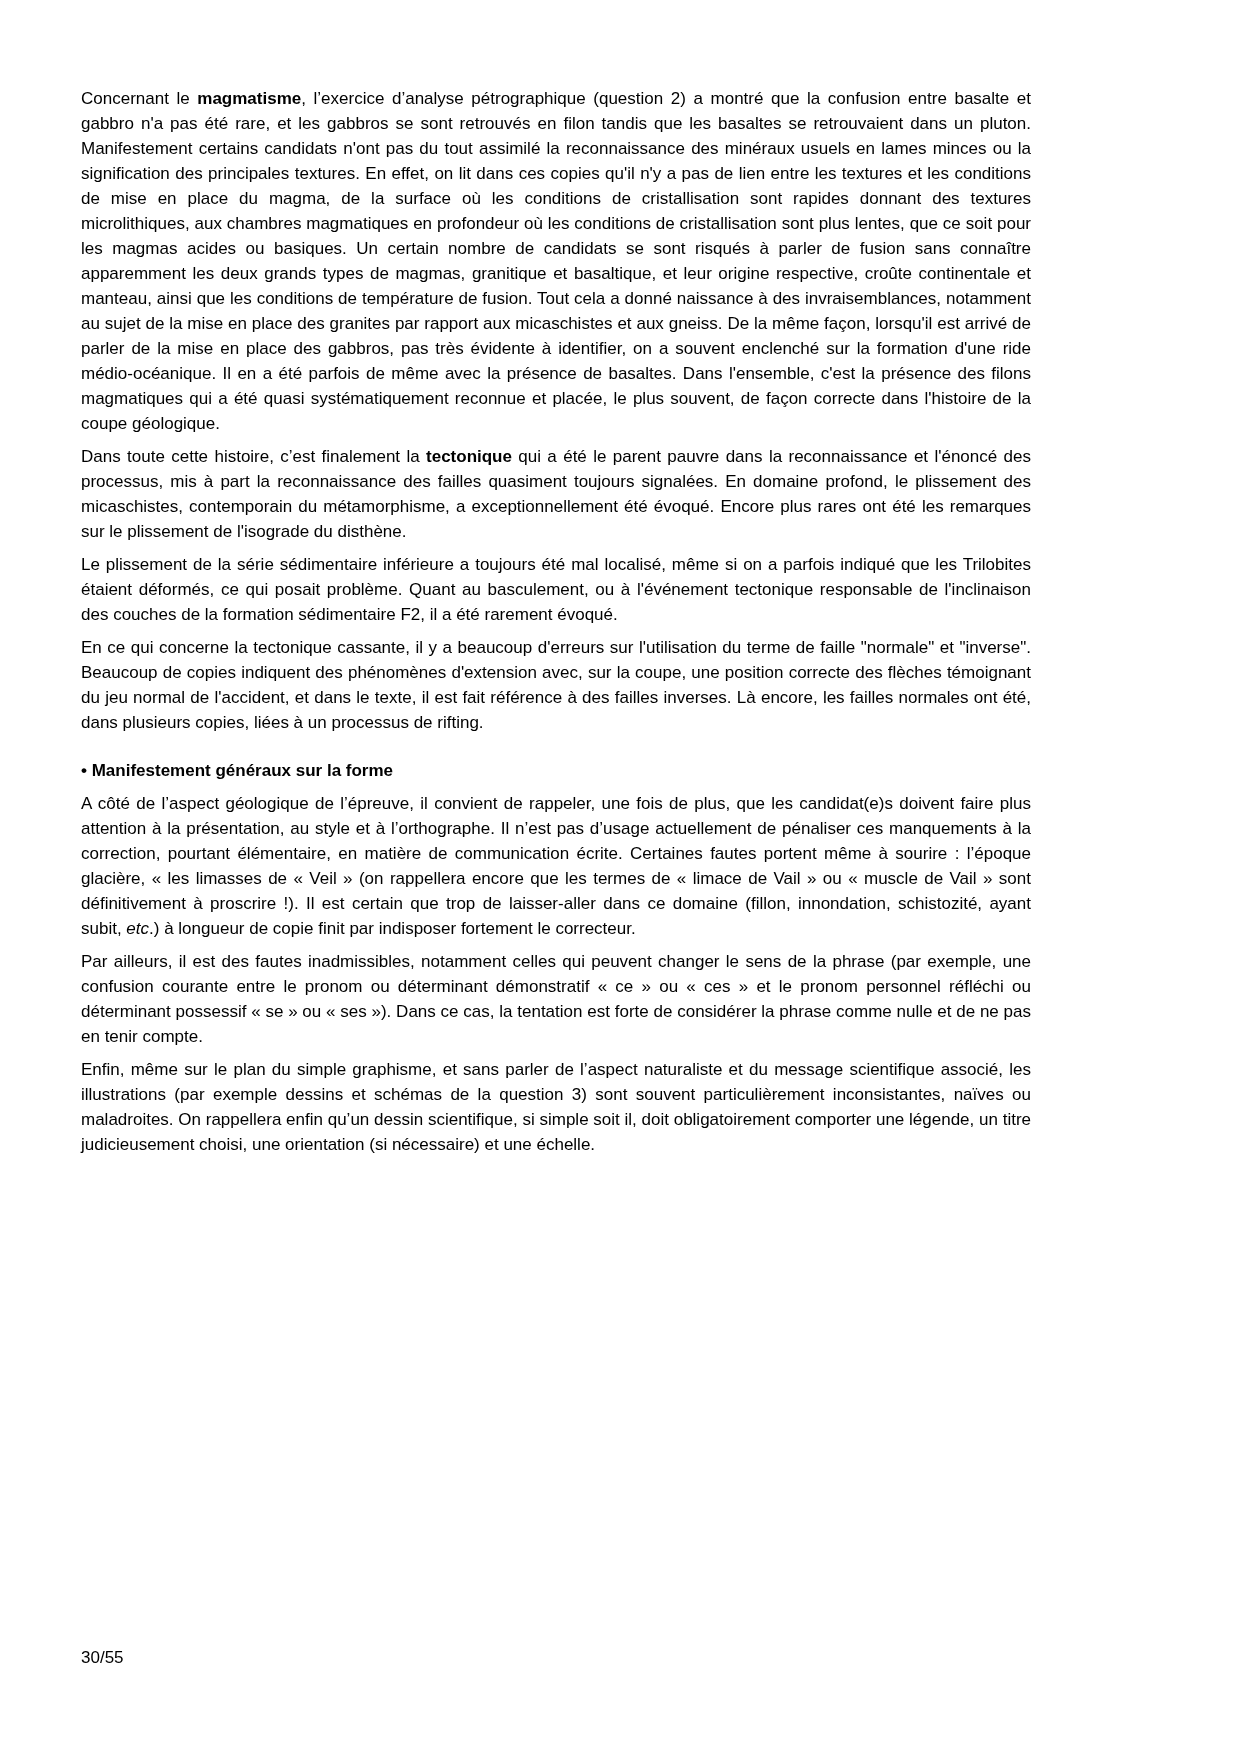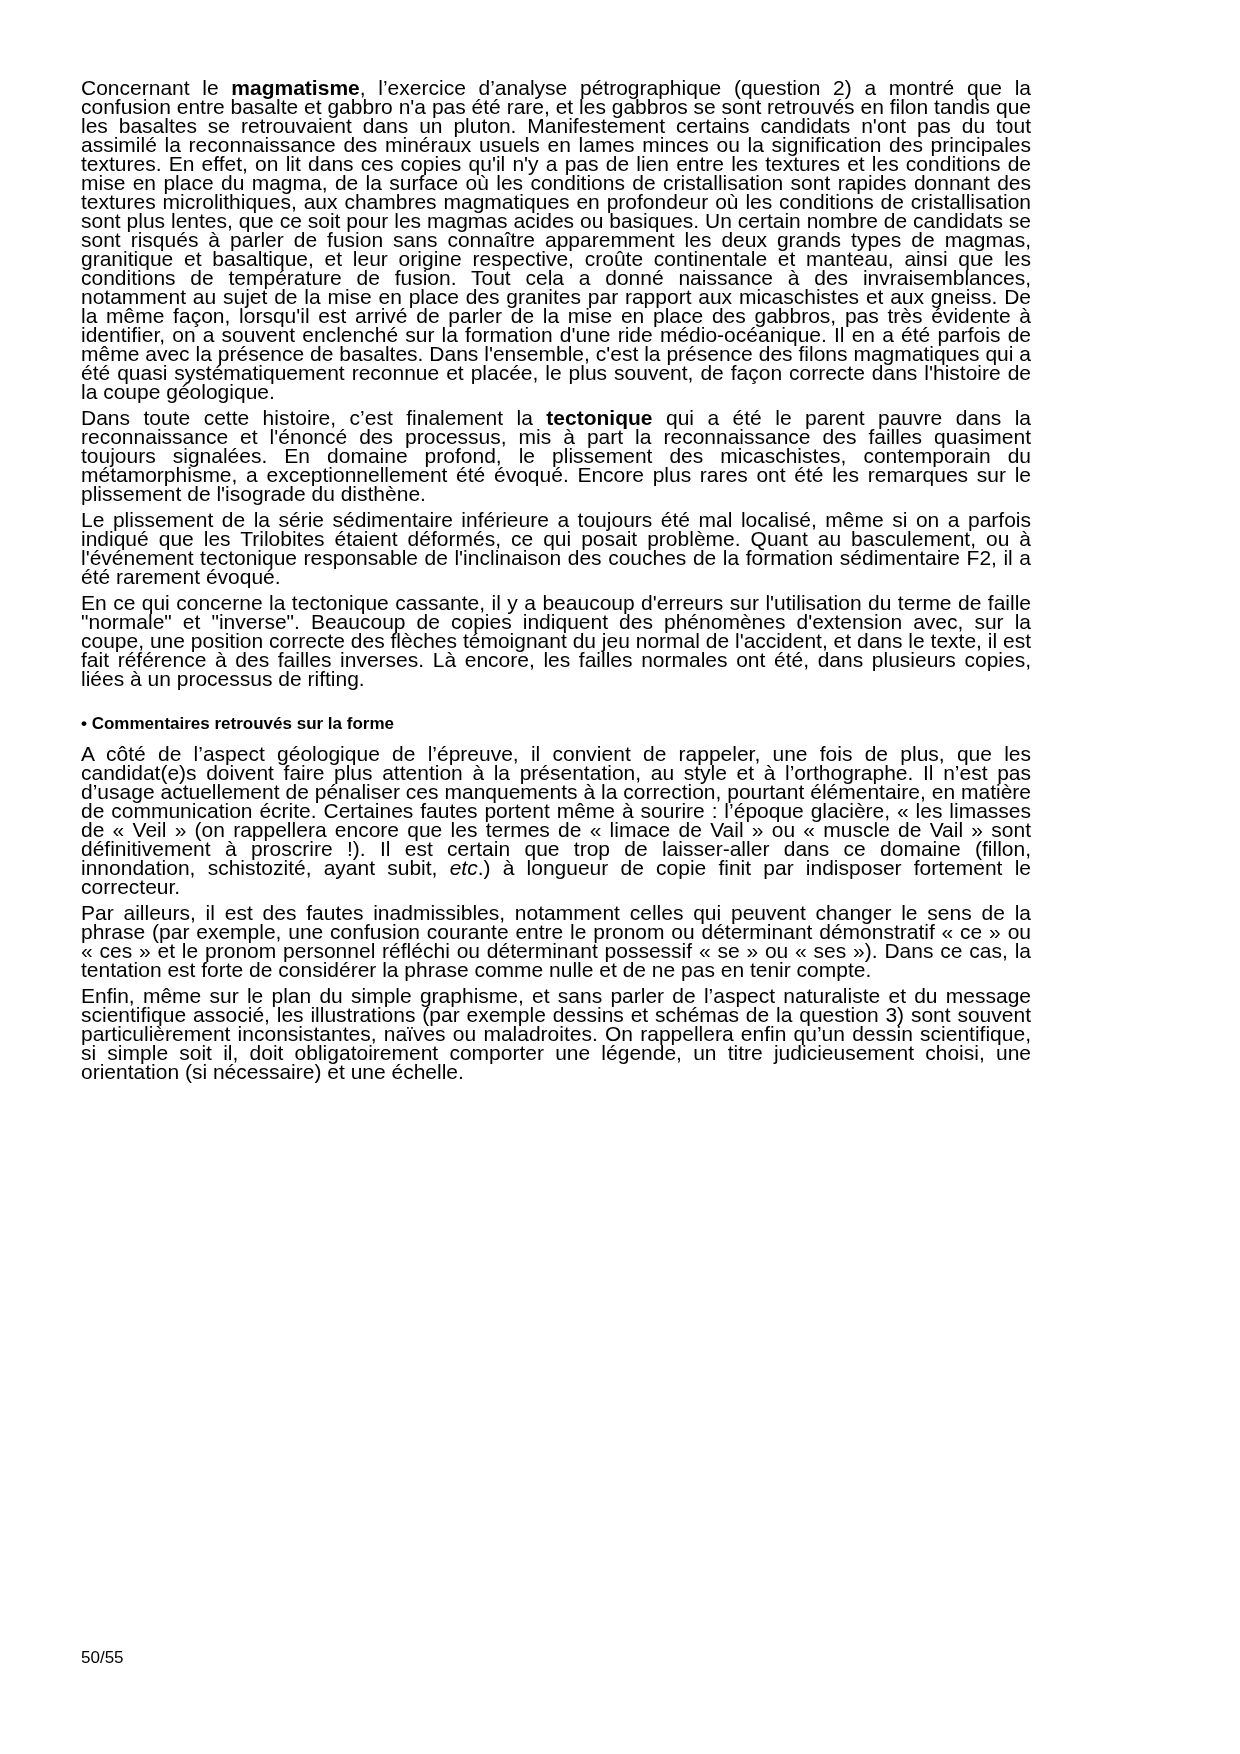--- a/index.html
+++ b/index.html
@@ -16,23 +16,23 @@
     font-family: "Liberation Sans", sans-serif;
     overflow: hidden;
   }
   .content {
     position: absolute;
     left: 81px;
     top: 78px;
     width: 950px;
   }
   .doc-paragraph {
-    margin: 0 0 7px 0;
-    font-size: 21px;
-    line-height: 19px;
+    margin: 8px 0 7px 0;
+    font-size: 17px;
+    line-height: 25px;
     text-align: justify;
     text-justify: inter-word;
   }
   .doc-paragraph strong { font-weight: bold; }
   .doc-paragraph em { }
   .doc-heading {
     margin: 24px 0 8px 0;
     font-size: 17px;
     line-height: 23.6px;
     font-weight: bold;
@@ -48,19 +48,19 @@
 </style>
 </head>
 <body>
 
 <div class="page">
   <div class="content">
       <p class="doc-paragraph"><span>Concernant le </span><strong>magmatisme</strong><span>, l’exercice d’analyse pétrographique (question 2) a montré que la confusion entre basalte et gabbro n'a pas été rare, et les gabbros se sont retrouvés en filon tandis que les basaltes se retrouvaient dans un pluton. Manifestement certains candidats n'ont pas du tout assimilé la reconnaissance des minéraux usuels en lames minces ou la signification des principales textures. En effet, on lit dans ces copies qu'il n'y a pas de lien entre les textures et les conditions de mise en place du magma, de la surface où les conditions de cristallisation sont rapides donnant des textures microlithiques, aux chambres magmatiques en profondeur où les conditions de cristallisation sont plus lentes, que ce soit pour les magmas acides ou basiques. Un certain nombre de candidats se sont risqués à parler de fusion sans connaître apparemment les deux grands types de magmas, granitique et basaltique, et leur origine respective, croûte continentale et manteau, ainsi que les conditions de température de fusion. Tout cela a donné naissance à des invraisemblances, notamment au sujet de la mise en place des granites par rapport aux micaschistes et aux gneiss. De la même façon, lorsqu'il est arrivé de parler de la mise en place des gabbros, pas très évidente à identifier, on a souvent enclenché sur la formation d'une ride médio-océanique. Il en a été parfois de même avec la présence de basaltes. Dans l'ensemble, c'est la présence des filons magmatiques qui a été quasi systématiquement reconnue et placée, le plus souvent, de façon correcte dans l'histoire de la coupe géologique.</span></p>
       <p class="doc-paragraph"><span>Dans toute cette histoire, c’est finalement la </span><strong>tectonique</strong><span> qui a été le parent pauvre dans la reconnaissance et l'énoncé des processus, mis à part la reconnaissance des failles quasiment toujours signalées. En domaine profond, le plissement des micaschistes, contemporain du métamorphisme, a exceptionnellement été évoqué. Encore plus rares ont été les remarques sur le plissement de l'isograde du disthène.</span></p>
       <p class="doc-paragraph"><span>Le plissement de la série sédimentaire inférieure a toujours été mal localisé, même si on a parfois indiqué que les Trilobites étaient déformés, ce qui posait problème. Quant au basculement, ou à l'événement tectonique responsable de l'inclinaison des couches de la formation sédimentaire F2, il a été rarement évoqué.</span></p>
       <p class="doc-paragraph"><span>En ce qui concerne la tectonique cassante, il y a beaucoup d'erreurs sur l'utilisation du terme de faille "normale" et "inverse". Beaucoup de copies indiquent des phénomènes d'extension avec, sur la coupe, une position correcte des flèches témoignant du jeu normal de l'accident, et dans le texte, il est fait référence à des failles inverses. Là encore, les failles normales ont été, dans plusieurs copies, liées à un processus de rifting.</span></p>
-      <h2 class="doc-heading"><strong>• Commentaires retrouvés sur la forme</strong></h2>
+      <h2 class="doc-heading"><strong>• Manifestement généraux sur la forme</strong></h2>
       <p class="doc-paragraph"><span>A côté de l’aspect géologique de l’épreuve, il convient de rappeler, une fois de plus, que les candidat(e)s doivent faire plus attention à la présentation, au style et à l’orthographe. Il n’est pas d’usage actuellement de pénaliser ces manquements à la correction, pourtant élémentaire, en matière de communication écrite. Certaines fautes portent même à sourire : l’époque glacière, « les limasses de « Veil » (on rappellera encore que les termes de « limace de Vail » ou « muscle de Vail » sont définitivement à proscrire !). Il est certain que trop de laisser-aller dans ce domaine (fillon, innondation, schistozité, ayant subit, </span><em>etc</em><span>.) à longueur de copie finit par indisposer fortement le correcteur.</span></p>
       <p class="doc-paragraph"><span>Par ailleurs, il est des fautes inadmissibles, notamment celles qui peuvent changer le sens de la phrase (par exemple, une confusion courante entre le pronom ou déterminant démonstratif « ce » ou « ces » et le pronom personnel réfléchi ou déterminant possessif « se » ou « ses »). Dans ce cas, la tentation est forte de considérer la phrase comme nulle et de ne pas en tenir compte.</span></p>
       <p class="doc-paragraph"><span>Enfin, même sur le plan du simple graphisme, et sans parler de l’aspect naturaliste et du message scientifique associé, les illustrations (par exemple dessins et schémas de la question 3) sont souvent particulièrement inconsistantes, naïves ou maladroites. On rappellera enfin qu’un dessin scientifique, si simple soit il, doit obligatoirement comporter une légende, un titre judicieusement choisi, une orientation (si nécessaire) et une échelle.</span></p>
     </div>
-  <div class="footer">50/55</div>
+  <div class="footer">30/55</div>
 </div>
 
 </body></html>

